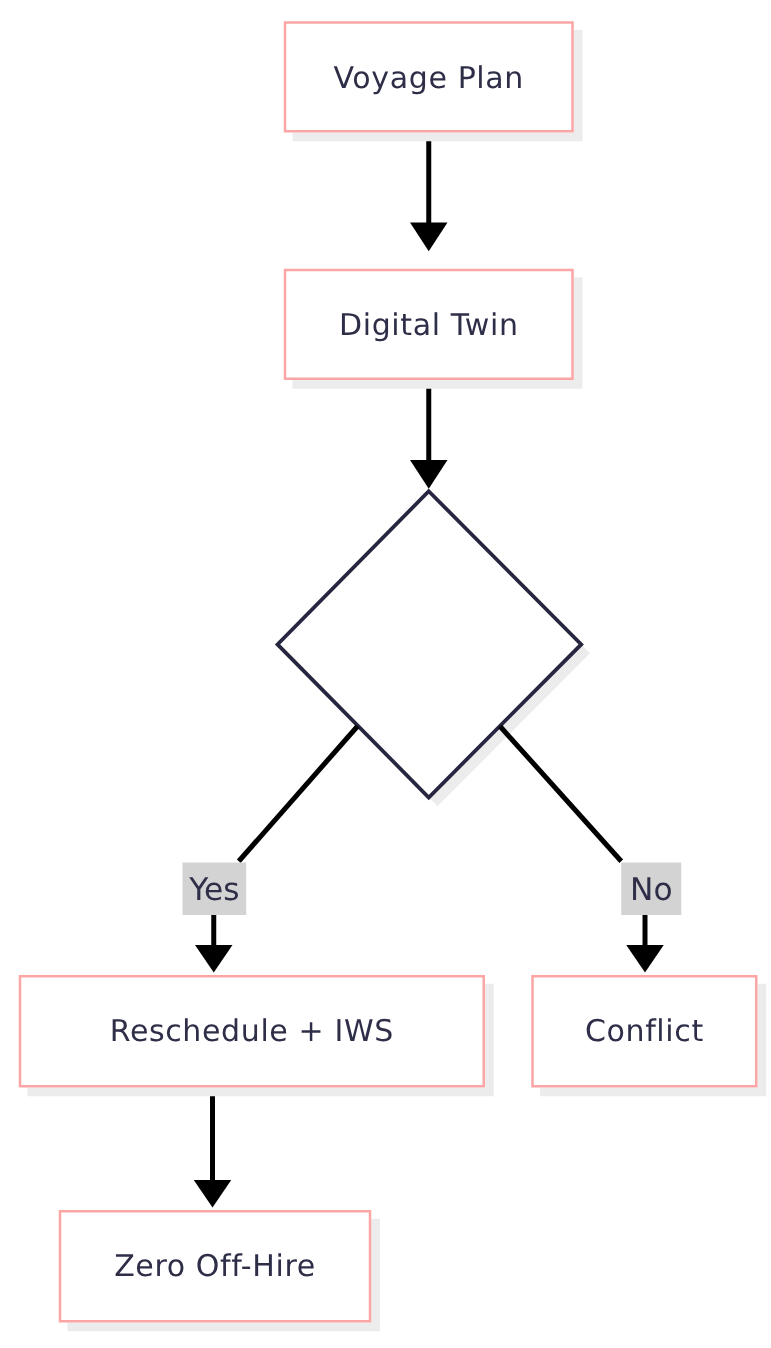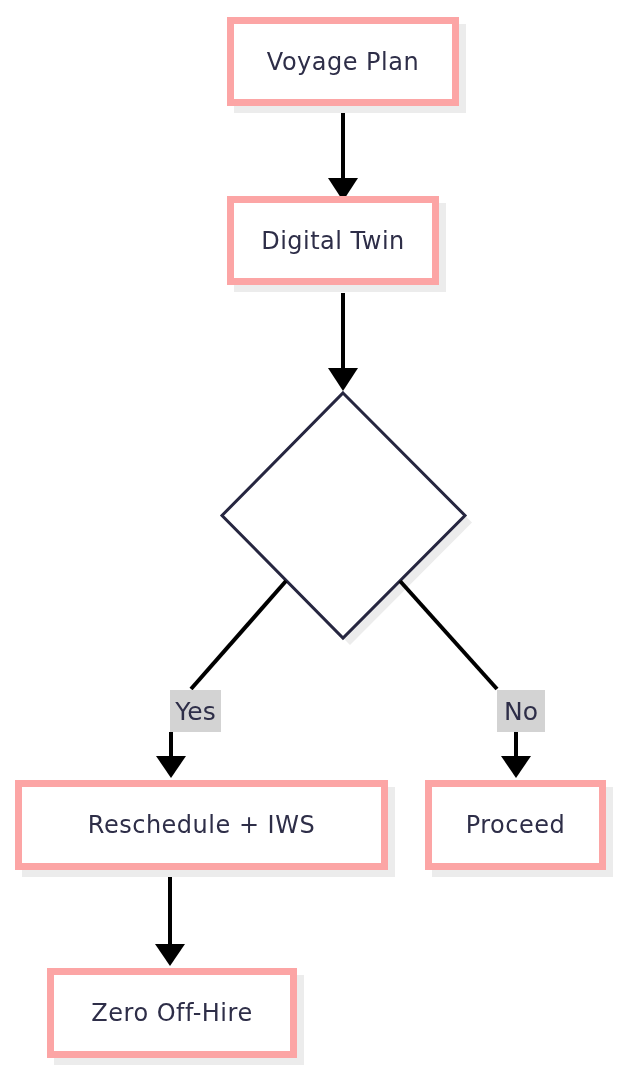--- a/index.html
+++ b/index.html
@@ -18,33 +18,33 @@
   .layer-svg {
     position: absolute;
     left: 0;
     top: 0;
     width: 617px;
     height: 1078px;
   }
   .node {
     position: absolute;
     background: #ffffff;
-    border: 7px solid #fca5a5;
+    border: 2px solid #fca5a5;
     box-shadow: 7px 7px 0 #ececec;
     display: flex;
     align-items: center;
     justify-content: center;
     color: #2e2e48;
     font-size: 24px;
     letter-spacing: 0.5px;
     box-sizing: border-box;
     text-align: center;
   }
   .node-voyage      { left: 227px; top: 17px;  width: 232px; height: 89px; }
-  .node-digital     { left: 227px; top: 196px; width: 212px; height: 89px; }
+  .node-digital     { left: 227px; top: 215px; width: 232px; height: 89px; }
   .node-reschedule  { left: 15px;  top: 780px; width: 373px; height: 90px; }
   .node-proceed     { left: 425px; top: 780px; width: 181px; height: 90px; }
   .node-zero        { left: 47px;  top: 968px; width: 250px; height: 90px; }
   .diamond-label {
     position: absolute;
     left: 232px;
     top: 497px;
     width: 223px;
     height: 38px;
     display: flex;
@@ -57,21 +57,21 @@
   .edge-label {
     position: absolute;
     background: #d3d3d3;
     color: #2e2e48;
     font-size: 25px;
     display: flex;
     align-items: center;
     justify-content: center;
     box-sizing: border-box;
   }
-  .edge-label-yes { left: 146px; top: 690px; width: 51px; height: 42px; margin-left: 24px; }
+  .edge-label-yes { left: 146px; top: 690px; width: 51px; height: 42px; }
   .edge-label-no  { left: 497px; top: 690px; width: 48px; height: 42px; }
 </style>
 </head>
 <body>
 
 <div class="canvas">
 
   <svg class="layer-svg" viewBox="0 0 617 1078" xmlns="http://www.w3.org/2000/svg">
 
     <polygon points="350,400 472,522.5 350,645 229,522.5" fill="#ececec" stroke="none"></polygon>
@@ -123,20 +123,20 @@
 
   <div class="edge-label edge-label-no">
     <span>No</span>
   </div>
 
   <div class="node node-reschedule">
     <span>Reschedule + IWS</span>
   </div>
 
   <div class="node node-proceed">
-    <span>Proceed</span>
+    <span>Conflict</span>
   </div>
 
   <div class="node node-zero">
     <span>Zero Off-Hire</span>
   </div>
 
 </div>
 
 </body></html>

